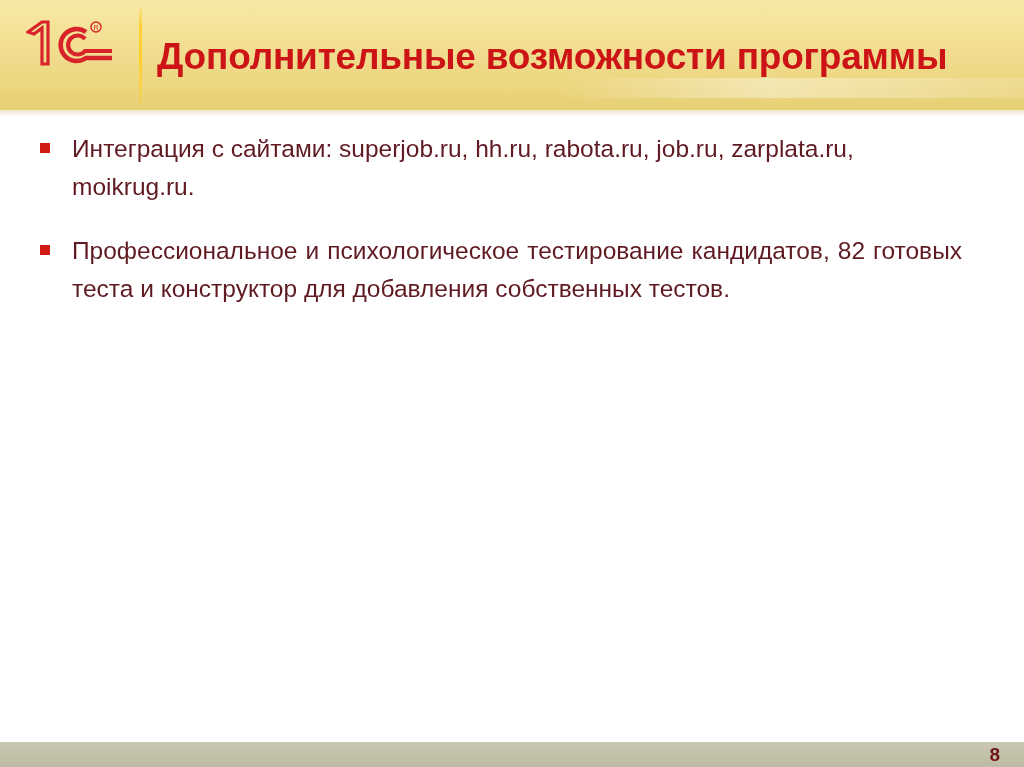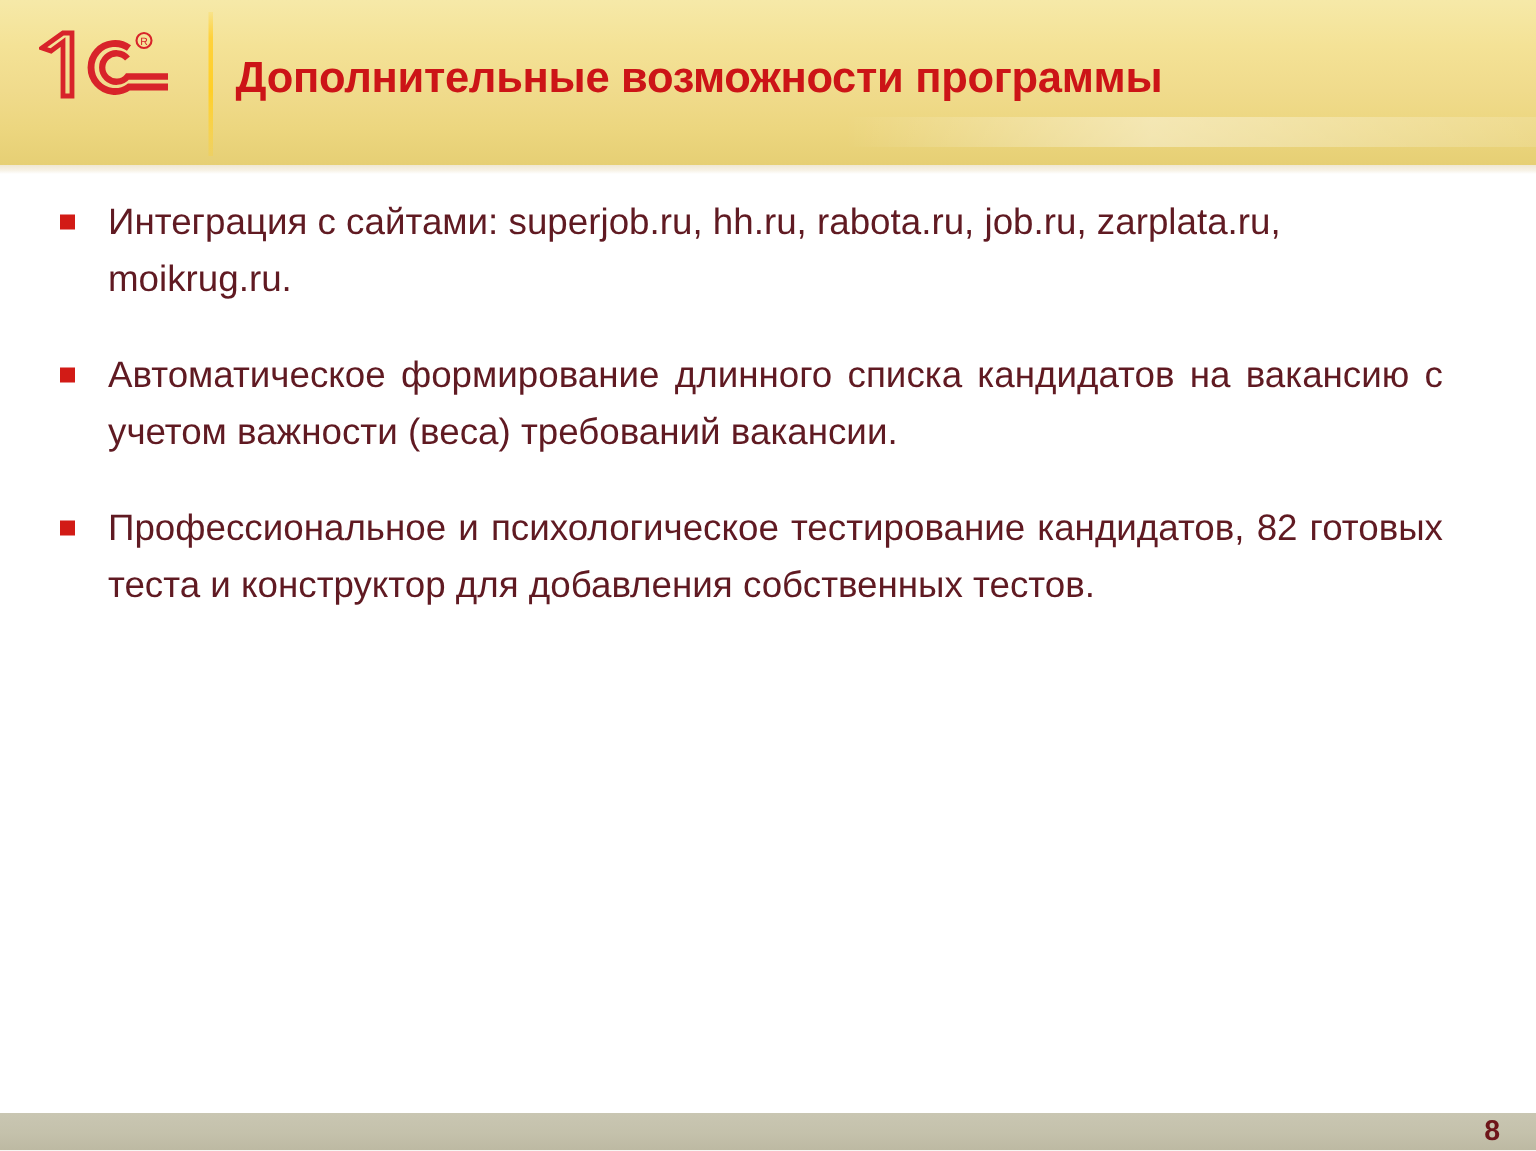--- a/index.html
+++ b/index.html
@@ -76,21 +76,21 @@
                 #ffd23c 18%,
                 #ffcf28 55%,
                 rgba(255,206,40,0.25) 100%);
   }
 
   
   .slide-title {
     position: absolute;
     left: 157px;
     top: 36px;
-    font-size: 29px;
+    font-size: 37px;
     font-weight: bold;
     color: #cc1417;
     letter-spacing: -0.2px;
     white-space: nowrap;
   }
 
   
   .content {
     position: absolute;
     left: 0;
@@ -169,24 +169,20 @@
   </div>
   <div class="header-underline"></div>
 
   <div class="content">
 
     <div class="bullet-row">
       <span class="bullet-marker"></span>
       <div class="bullet-text nojustify">Интеграция с сайтами: superjob.ru, hh.ru, rabota.ru, job.ru, zarplata.ru, moikrug.ru.</div>
     </div>
 
-    <div class="bullet-row">
-      <span class="bullet-marker"></span>
-      <div class="bullet-text">Автоматическое формирование длинного списка кандидатов на вакансию с учетом важности (веса) требований вакансии.</div>
-    </div>
 
     <div class="bullet-row">
       <span class="bullet-marker"></span>
       <div class="bullet-text">Профессиональное и психологическое тестирование кандидатов, 82 готовых теста и конструктор для добавления собственных тестов.</div>
     </div>
 
 
   </div>
 
   <div class="footer-band"></div>

